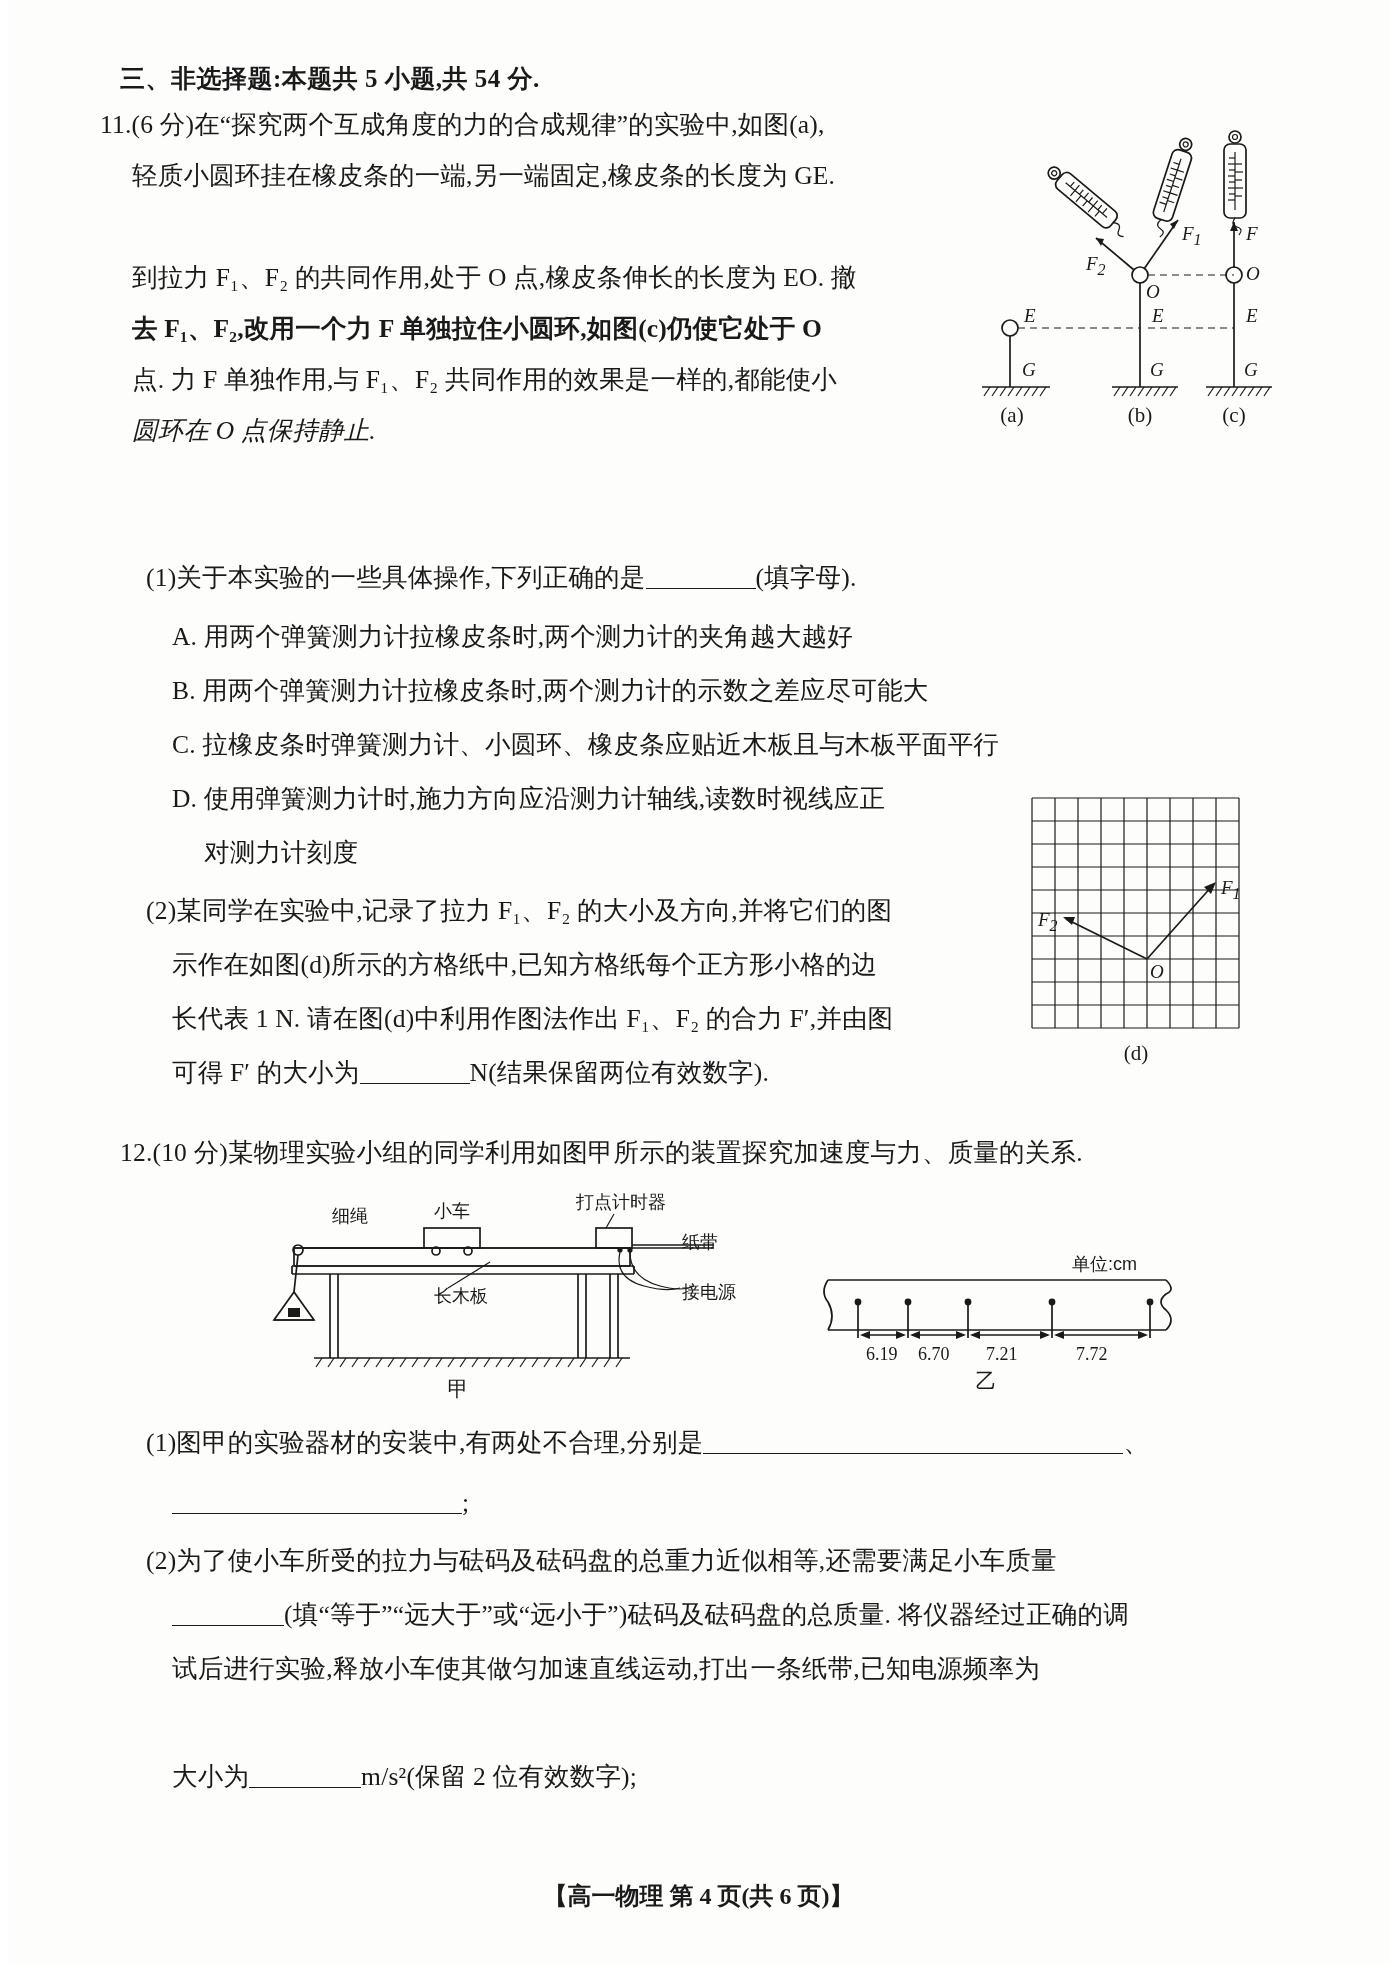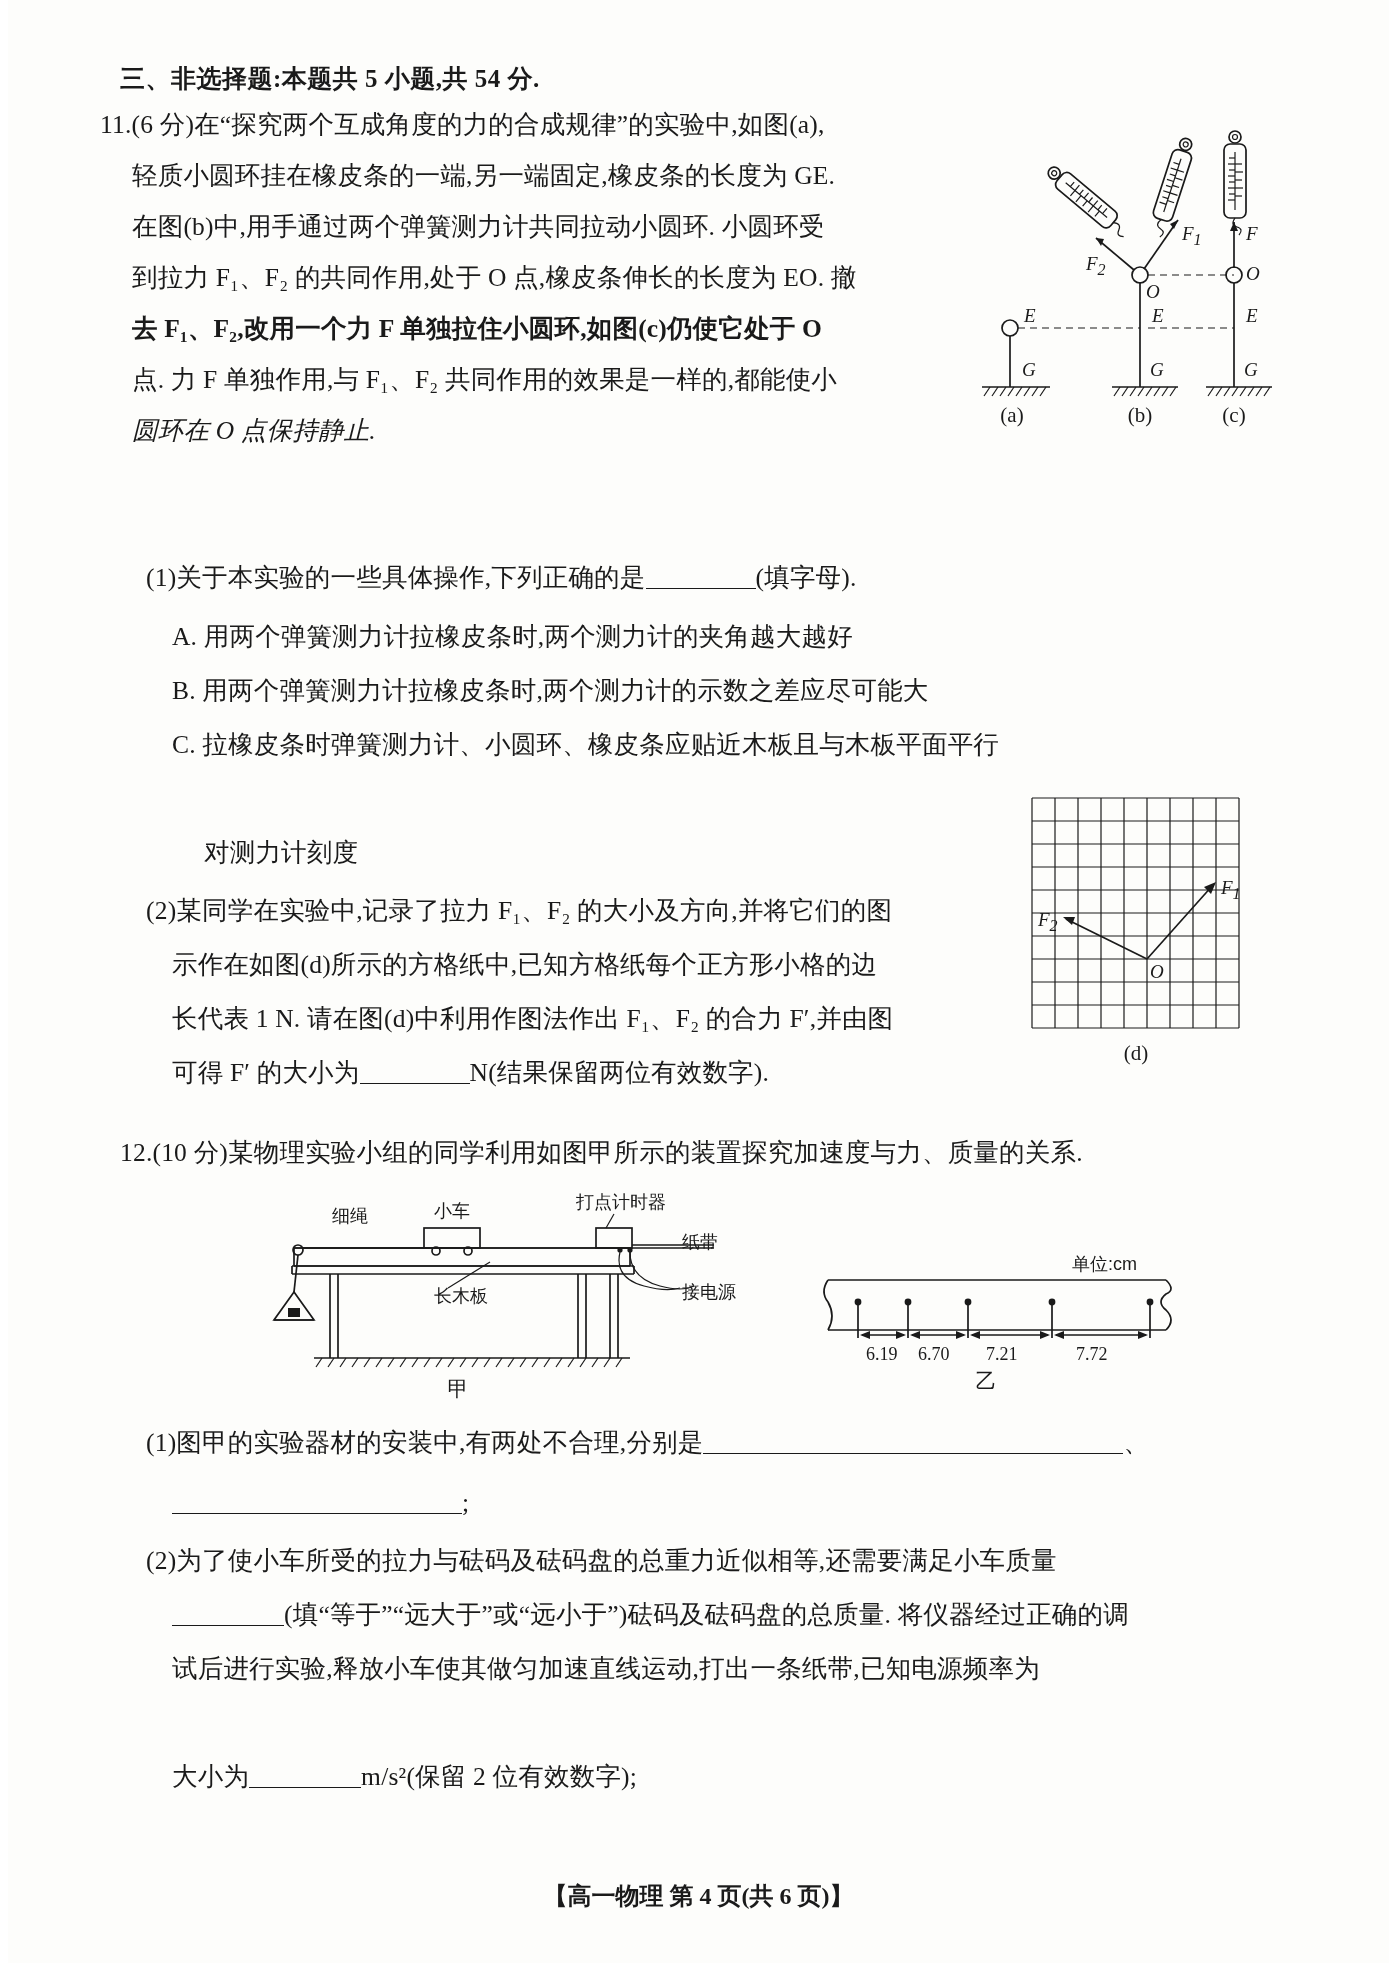--- a/index.html
+++ b/index.html
@@ -87,21 +87,20 @@
 </style>
 </head>
 <body>
 
 <div class="page">
 
   <div class="sec-head">三、非选择题:本题共 5 小题,共 54 分.</div>
 
   <div class="qline" style="left:92px; top:112px;">11.(6 分)在“探究两个互成角度的力的合成规律”的实验中,如图(a),</div>
   <div class="qline" style="left:124px; top:163px;">轻质小圆环挂在橡皮条的一端,另一端固定,橡皮条的长度为 GE.</div>
-  <div class="qline" style="left:124px; top:214px;">在图(b)中,用手通过两个弹簧测力计共同拉动小圆环. 小圆环受</div>
   <div class="qline" style="left:124px; top:265px;">到拉力 F₁、F₂ 的共同作用,处于 O 点,橡皮条伸长的长度为 EO. 撤</div>
   <div class="qline" style="left:124px; top:316px;font-weight:bold;">去 F₁、F₂,改用一个力 F 单独拉住小圆环,如图(c)仍使它处于 O</div>
   <div class="qline" style="left:124px; top:367px;">点. 力 F 单独作用,与 F₁、F₂ 共同作用的效果是一样的,都能使小</div>
   <div class="qline" style="left:124px; top:418px;font-style:italic;">圆环在 O 点保持静止.</div>
 
   <div class="fig" style="left:980px; top:130px;">
     <svg width="300" height="360" viewBox="0 0 300 360">
 
       <circle cx="22" cy="198" r="8" class="stroke"></circle>
 
@@ -251,20 +250,21 @@
     </svg>
   </div>
 
   <div class="qline" style="left:138px; top:565px;">
     <span>(1)关于本实验的一些具体操作,下列正确的是</span><span class="blank-u" style="width:110px;"></span><span>(填字母).</span>
   </div>
 
   <div class="qline" style="left:164px; top:624px;">A. 用两个弹簧测力计拉橡皮条时,两个测力计的夹角越大越好</div>
   <div class="qline" style="left:164px; top:678px;text-align:center;">B. 用两个弹簧测力计拉橡皮条时,两个测力计的示数之差应尽可能大</div>
   <div class="qline" style="left:164px; top:732px;">C. 拉橡皮条时弹簧测力计、小圆环、橡皮条应贴近木板且与木板平面平行</div>
+  <div class="qline" style="left:164px; top:786px;">D. 使用弹簧测力计时,施力方向应沿测力计轴线,读数时视线应正</div>
   <div class="qline" style="left:196px; top:840px;">对测力计刻度</div>
 
   <div class="qline" style="left:138px; top:898px;">(2)某同学在实验中,记录了拉力 F₁、F₂ 的大小及方向,并将它们的图</div>
   <div class="qline" style="left:164px; top:952px;">示作在如图(d)所示的方格纸中,已知方格纸每个正方形小格的边</div>
   <div class="qline" style="left:164px; top:1006px;">长代表 1 N. 请在图(d)中利用作图法作出 F₁、F₂ 的合力 F′,并由图</div>
   <div class="qline" style="left:164px; top:1060px;">
     <span>可得 F′ 的大小为</span><span class="blank-u" style="width:110px;"></span><span>N(结果保留两位有效数字).</span>
   </div>
 
   <div class="fig" style="left:1024px; top:798px;">

